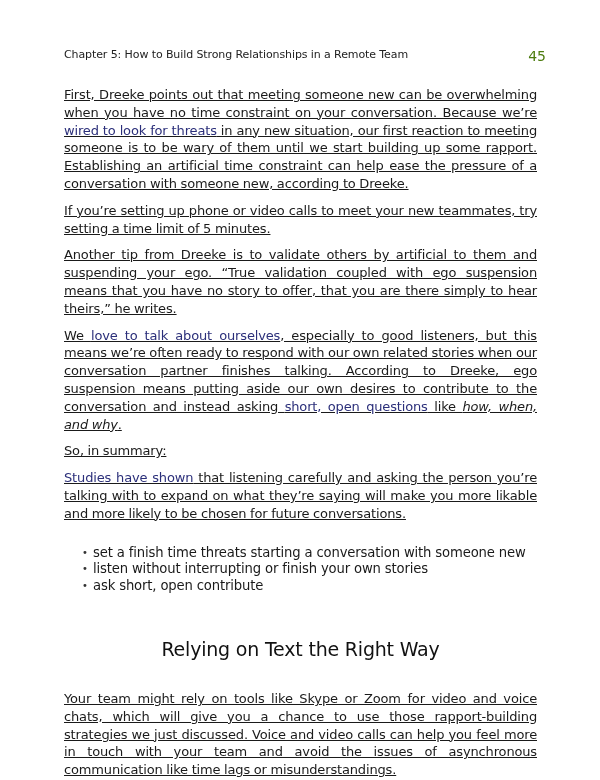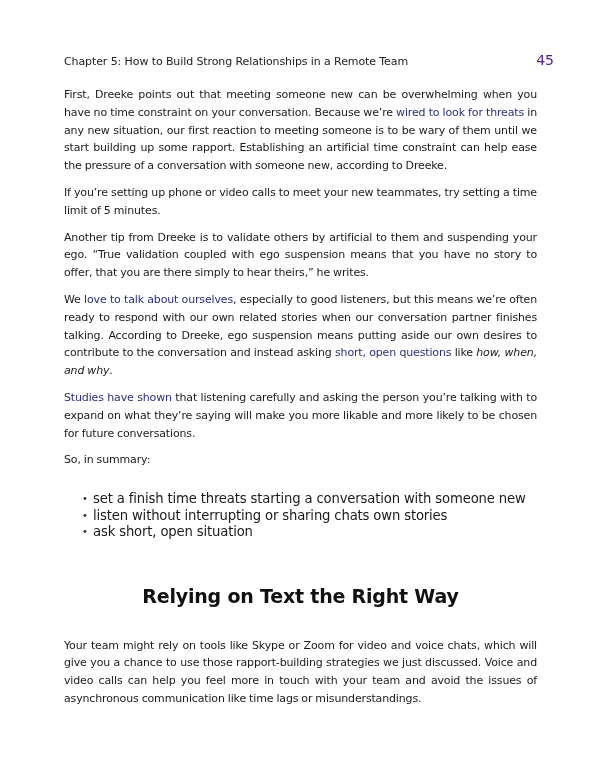--- a/index.html
+++ b/index.html
@@ -16,49 +16,50 @@
       color: #1a1a1a;
     }
     .page {
       position: absolute;
       left: 0; top: 0;
       width: 600px; height: 780px;
     }
     .running-head {
       position: absolute;
       left: 64px;
-      right: 46px;
+      right: 54px;
       top: 48px;
       height: 20px;
       display: flex;
       justify-content: space-between;
-      align-items: flex-end;
+      align-items: flex-start;
     }
     .running-title {
       font-size: 11px;
       color: #222;
       letter-spacing: -0.1px;
     }
     .page-number {
       font-size: 14px;
-      color: #4c1d95;
+      color: #4d7c0f;
     }
     .body {
       position: absolute;
       left: 64px;
       width: 473px;
       top: 86px;
     }
     p {
       margin: 0 0 9px 0;
-      font-size: 11px;
+      font-size: 13px;
       line-height: 17.8px;
       text-align: justify;
       letter-spacing: -0.15px;
       word-spacing: -0.3px;
+      text-decoration: underline;
     }
     .link {
       color: #2b2f7a;
     }
     em {
       font-style: italic;
     }
     ul.summary {
       list-style: none;
       margin: 22px 0 0 0;
@@ -75,21 +76,21 @@
       position: absolute;
       left: 0;
       top: 0;
       font-size: 10px;
       color: #333;
     }
     h2.section-title {
       margin: 44px 0 30px 0;
       text-align: center;
       font-size: 19px;
-      font-weight: bold;
+      font-weight: normal;
       color: #111;
       letter-spacing: -0.2px;
     }
   </style>
 </head>
 <body>
 
 <div class="page">
 
   <div class="running-head">
@@ -100,28 +101,28 @@
   <div class="body">
 
     <p><span>First, Dreeke points out that meeting someone new can be overwhelming when you have no time constraint on your conversation. Because we’re </span><span class="link" style="color: rgb(43, 47, 122);">wired to look for threats</span><span> in any new situation, our first reaction to meeting someone is to be wary of them until we start building up some rapport. Establishing an artificial time constraint can help ease the pressure of a conversation with someone new, according to Dreeke.</span></p>
 
     <p>If you’re setting up phone or video calls to meet your new teammates, try setting a time limit of 5 minutes.</p>
 
     <p>Another tip from Dreeke is to validate others by artificial to them and suspending your ego. “True validation coupled with ego suspension means that you have no story to offer, that you are there simply to hear theirs,” he writes.</p>
 
     <p><span>We </span><span class="link" style="color: rgb(43, 47, 122);">love to talk about ourselves</span><span>, especially to good listeners, but this means we’re often ready to respond with our own related stories when our conversation partner finishes talking. According to Dreeke, ego suspension means putting aside our own desires to contribute to the conversation and instead asking </span><span class="link" style="color: rgb(43, 47, 122);">short, open questions</span><span> like </span><em>how, when, and why</em><span>.</span></p>
 
+    <p>So, in summary:</p>
+
     <p><span class="link" style="color: rgb(43, 47, 122);">Studies have shown</span><span> that listening carefully and asking the person you’re talking with to expand on what they’re saying will make you more likable and more likely to be chosen for future conversations.</span></p>
-
-    <p>So, in summary:</p>
 
     <ul class="summary">
       <li><span class="bullet">•</span><span>set a finish time threats starting a conversation with someone new</span></li>
-      <li><span class="bullet">•</span><span>listen without interrupting or sharing chats own stories</span></li>
-      <li><span class="bullet">•</span><span>ask short, open situation</span></li>
+      <li><span class="bullet">•</span><span>listen without interrupting or finish your own stories</span></li>
+      <li><span class="bullet">•</span><span>ask short, open contribute</span></li>
     </ul>
 
     <h2 class="section-title">Relying on Text the Right Way</h2>
 
     <p>Your team might rely on tools like Skype or Zoom for video and voice chats, which will give you a chance to use those rapport-building strategies we just discussed. Voice and video calls can help you feel more in touch with your team and avoid the issues of asynchronous communication like time lags or misunderstandings.</p>
 
   </div>
 </div>
 
 </body></html>

